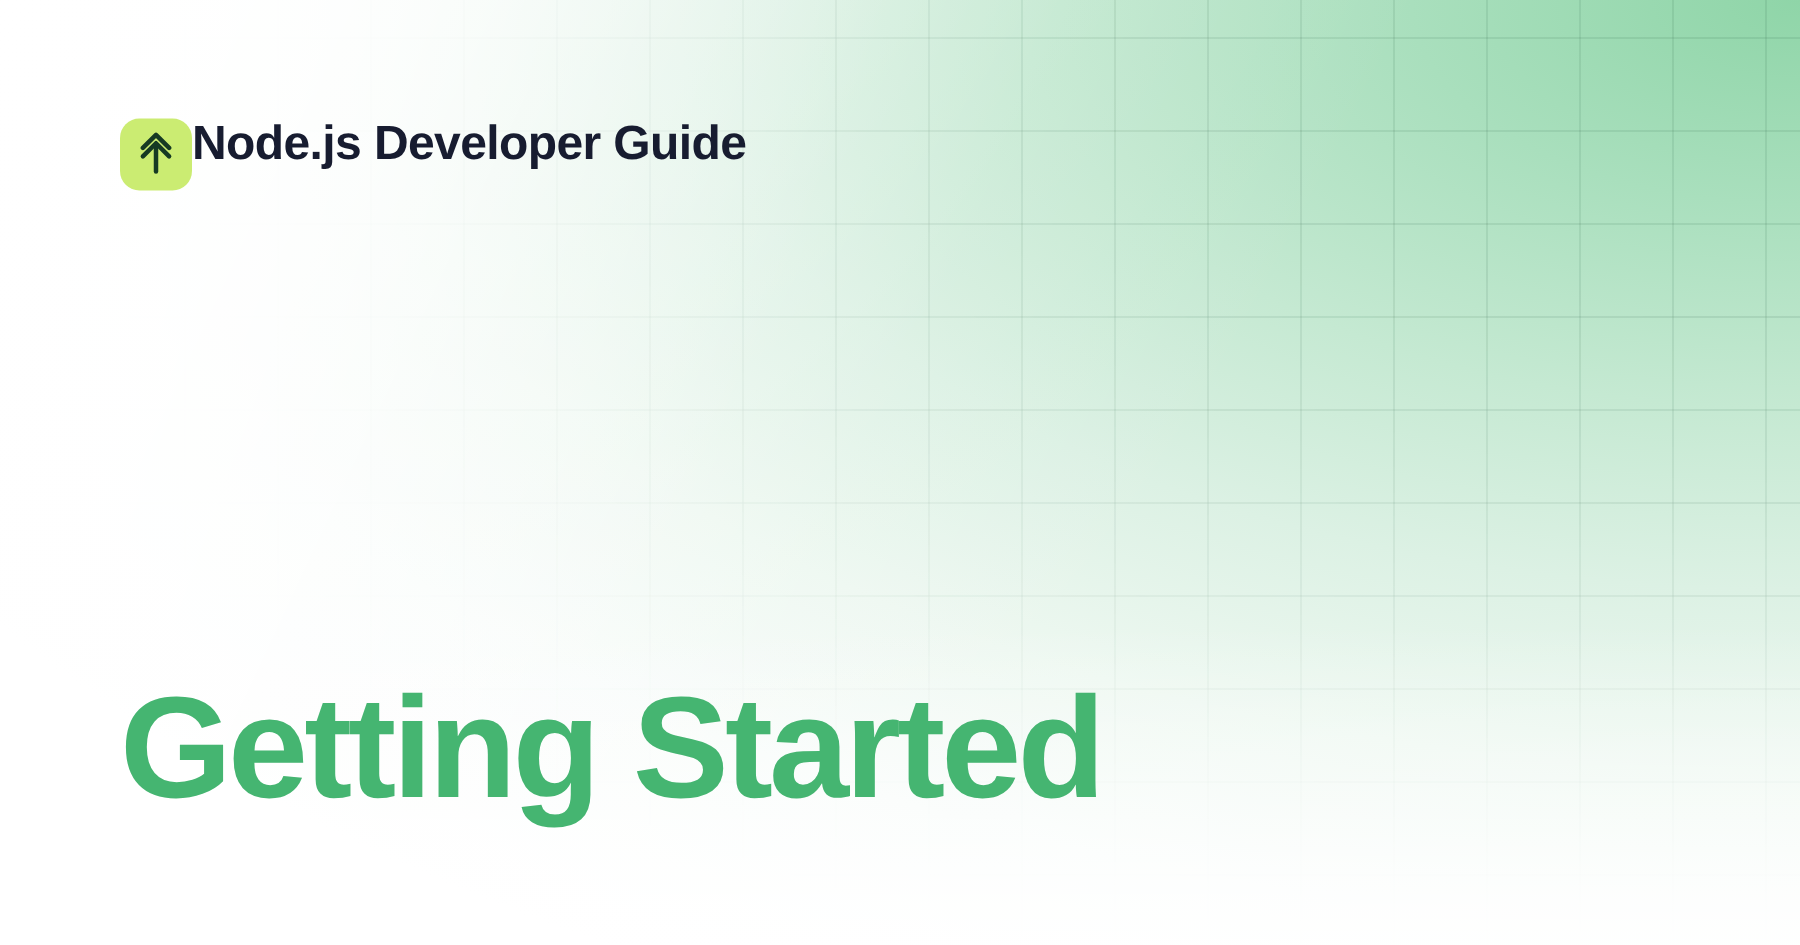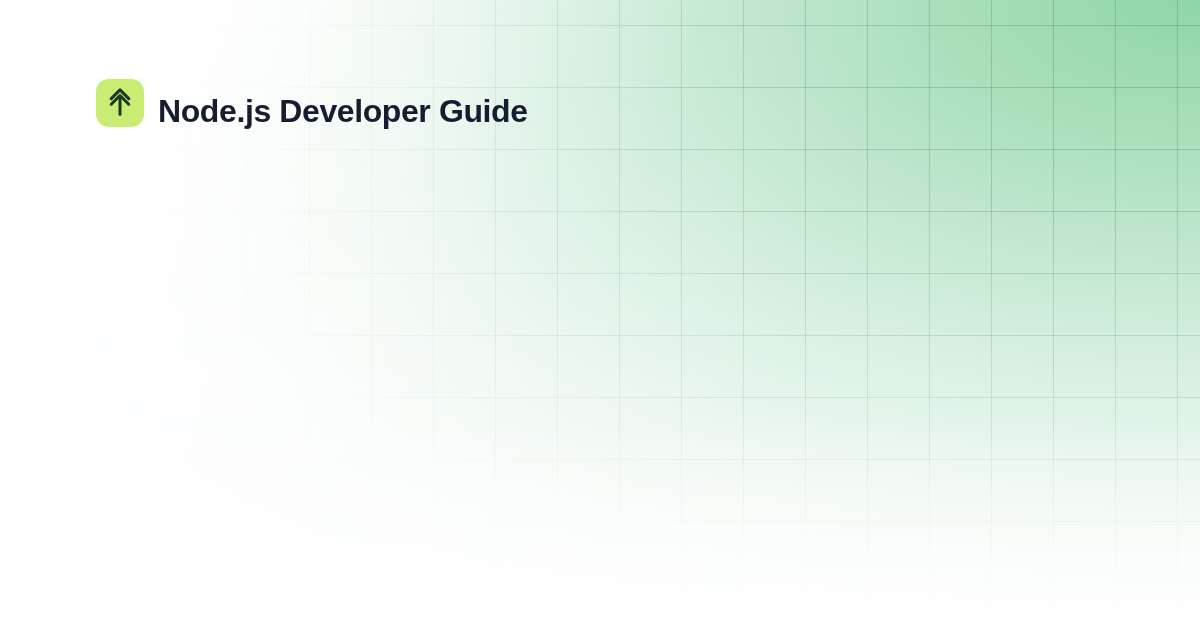--- a/index.html
+++ b/index.html
@@ -99,23 +99,22 @@
     position: absolute;
     inset: 0;
   }
 
   
   .brand {
     position: absolute;
     left: 80px;
     top: 79px;
     display: flex;
-    align-items: flex-end;
-    gap: 14px;
-    margin-left: 16px;
+    align-items: flex-start;
+    gap: 0;
   }
 
   .brand-badge {
     width: 48px;
     height: 48px;
     border-radius: 13px;
     background: #cbec72;
     display: flex;
     align-items: center;
     justify-content: center;
@@ -166,15 +165,16 @@
           <svg width="30" height="30" viewBox="0 0 24 24" fill="none" stroke="#163a23" stroke-width="2.4" stroke-linecap="round" stroke-linejoin="round" aria-hidden="true">
             <path d="M12 21V8"></path>
             <path d="M5 13l7-7 7 7"></path>
             <path d="M5 8.5l7-7 7 7"></path>
           </svg>
         </span>
       </div>
       <div class="brand-title">Node.js Developer Guide</div>
     </div>
 
+    <div class="headline">Getting Started</div>
 
   </div>
 </div>
 
 </body></html>

